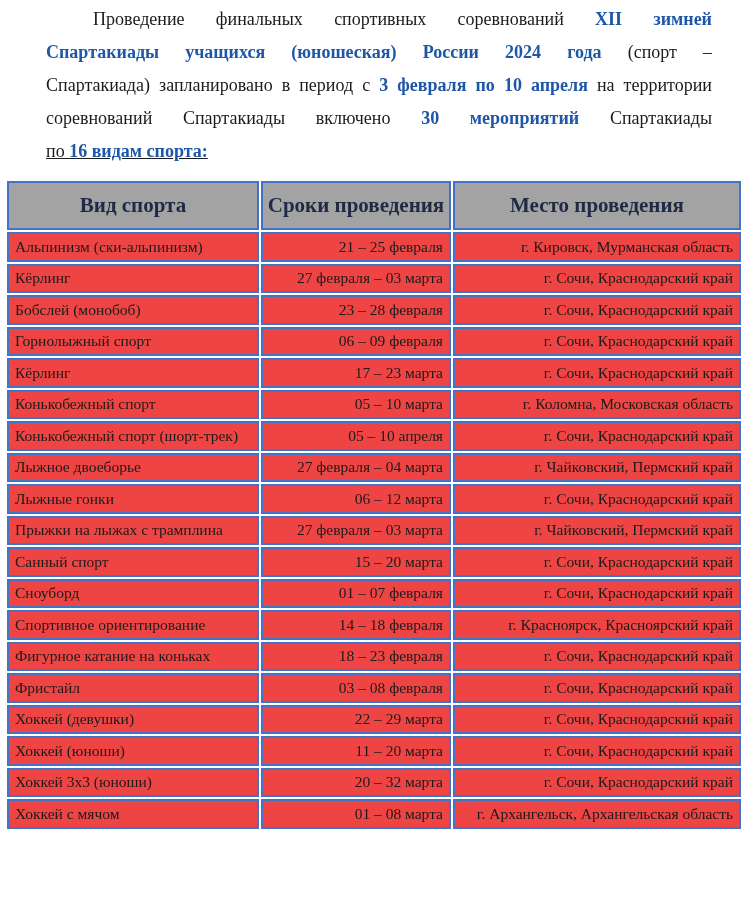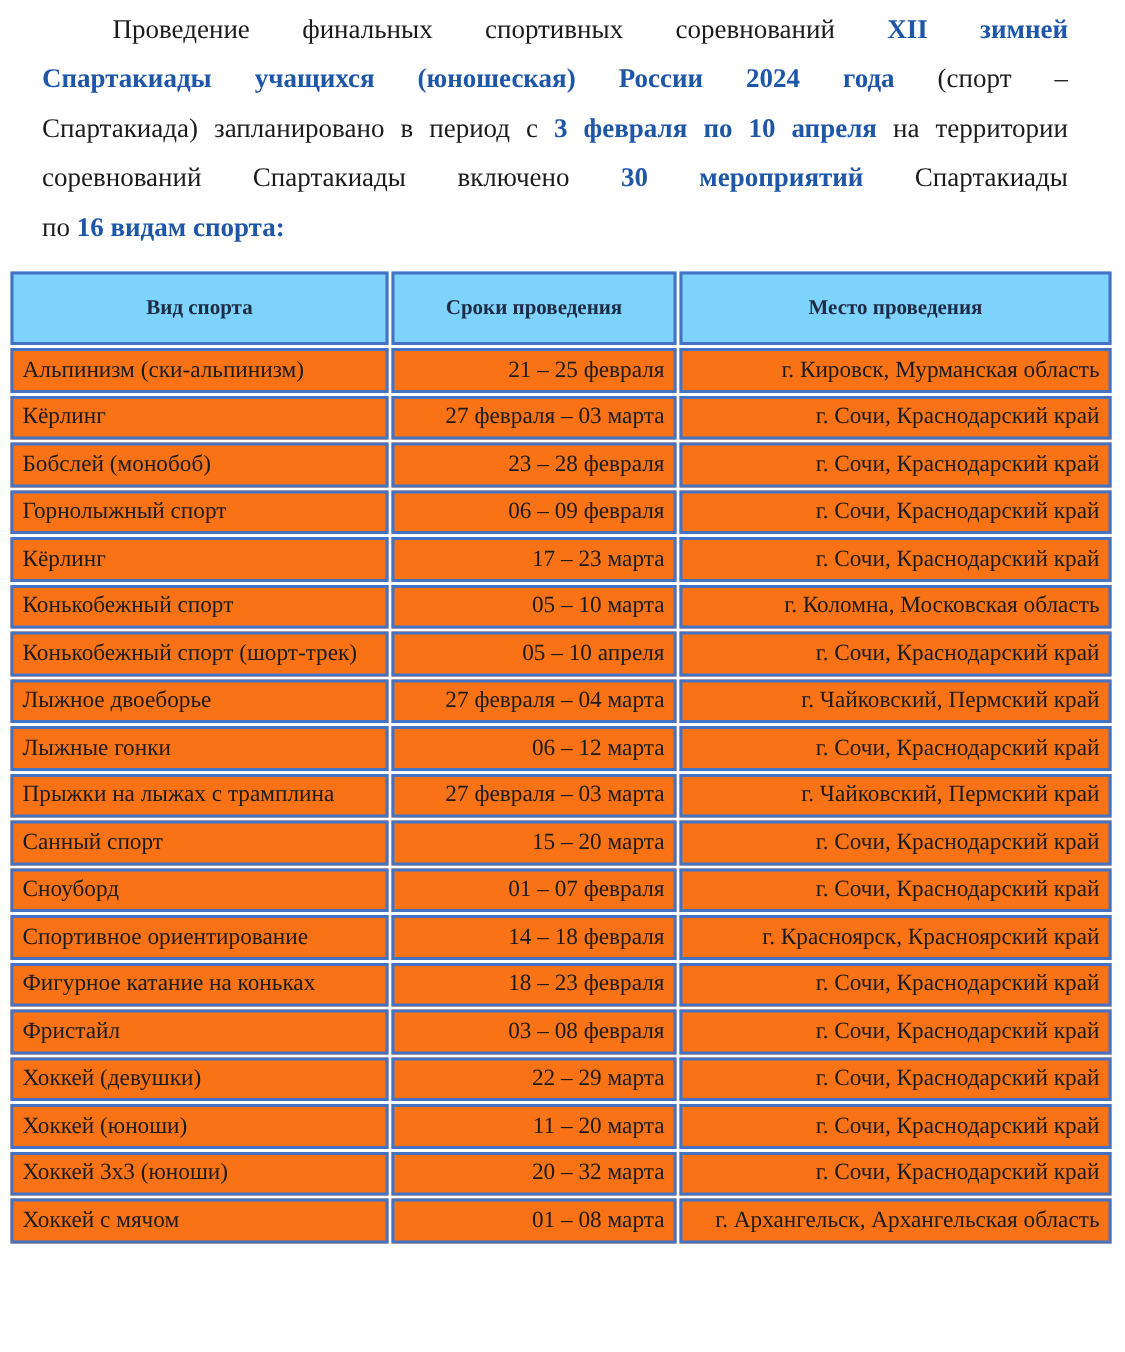--- a/index.html
+++ b/index.html
@@ -12,75 +12,76 @@
     font-family: "Liberation Serif", "DejaVu Serif", serif;
   }
   .page {
     width: 750px;
     height: 901px;
     background: #ffffff;
     position: relative;
   }
   
   .intro {
-    padding: 3px 38px 0 28px;
+    padding: 3px 38px 0 46px;
     color: #1b1b1b;
     font-size: 18px;
     line-height: 33px;
     margin-bottom: 11px;
   }
   .intro .line {
     text-align: justify;
     text-align-last: justify;
     white-space: normal;
     height: 33px;
     overflow: hidden;
   }
   .intro .line.first {
     text-indent: 47px;
   }
   .intro .line.last {
     text-align: left;
     text-align-last: left;
+    text-decoration: underline;
   }
   .hl {
     color: #1e56a8;
     font-weight: bold;
   }
   
   table.schedule {
     border-collapse: separate;
     border-spacing: 2px;
     table-layout: fixed;
     width: 738px;
     margin-left: 5px;
     background: #ffffff;
   }
   table.schedule th, table.schedule td {
     border: 2px solid #4472c4;
     font-family: "Liberation Serif", "DejaVu Serif", serif;
     overflow: hidden;
   }
   table.schedule th {
-    background: #7dd3fc;
+    background: #a3a3a3;
     height: 45px;
-    font-size: 14px;
+    font-size: 21px;
     font-weight: bold;
     color: #1f2a44;
     text-align: center;
     vertical-align: middle;
     padding: 0 4px;
   }
   table.schedule td {
     height: 25.5px;
     font-size: 15.5px;
     color: #1b1b1b;
     vertical-align: middle;
     padding: 0 6px;
-    background: #f97316;
+    background: #ef4444;
   }
   td.left   { text-align: left; }
   td.center { text-align: right; }
 </style>
 </head>
 <body>
 
 <div class="page">
 
   <div class="intro">

